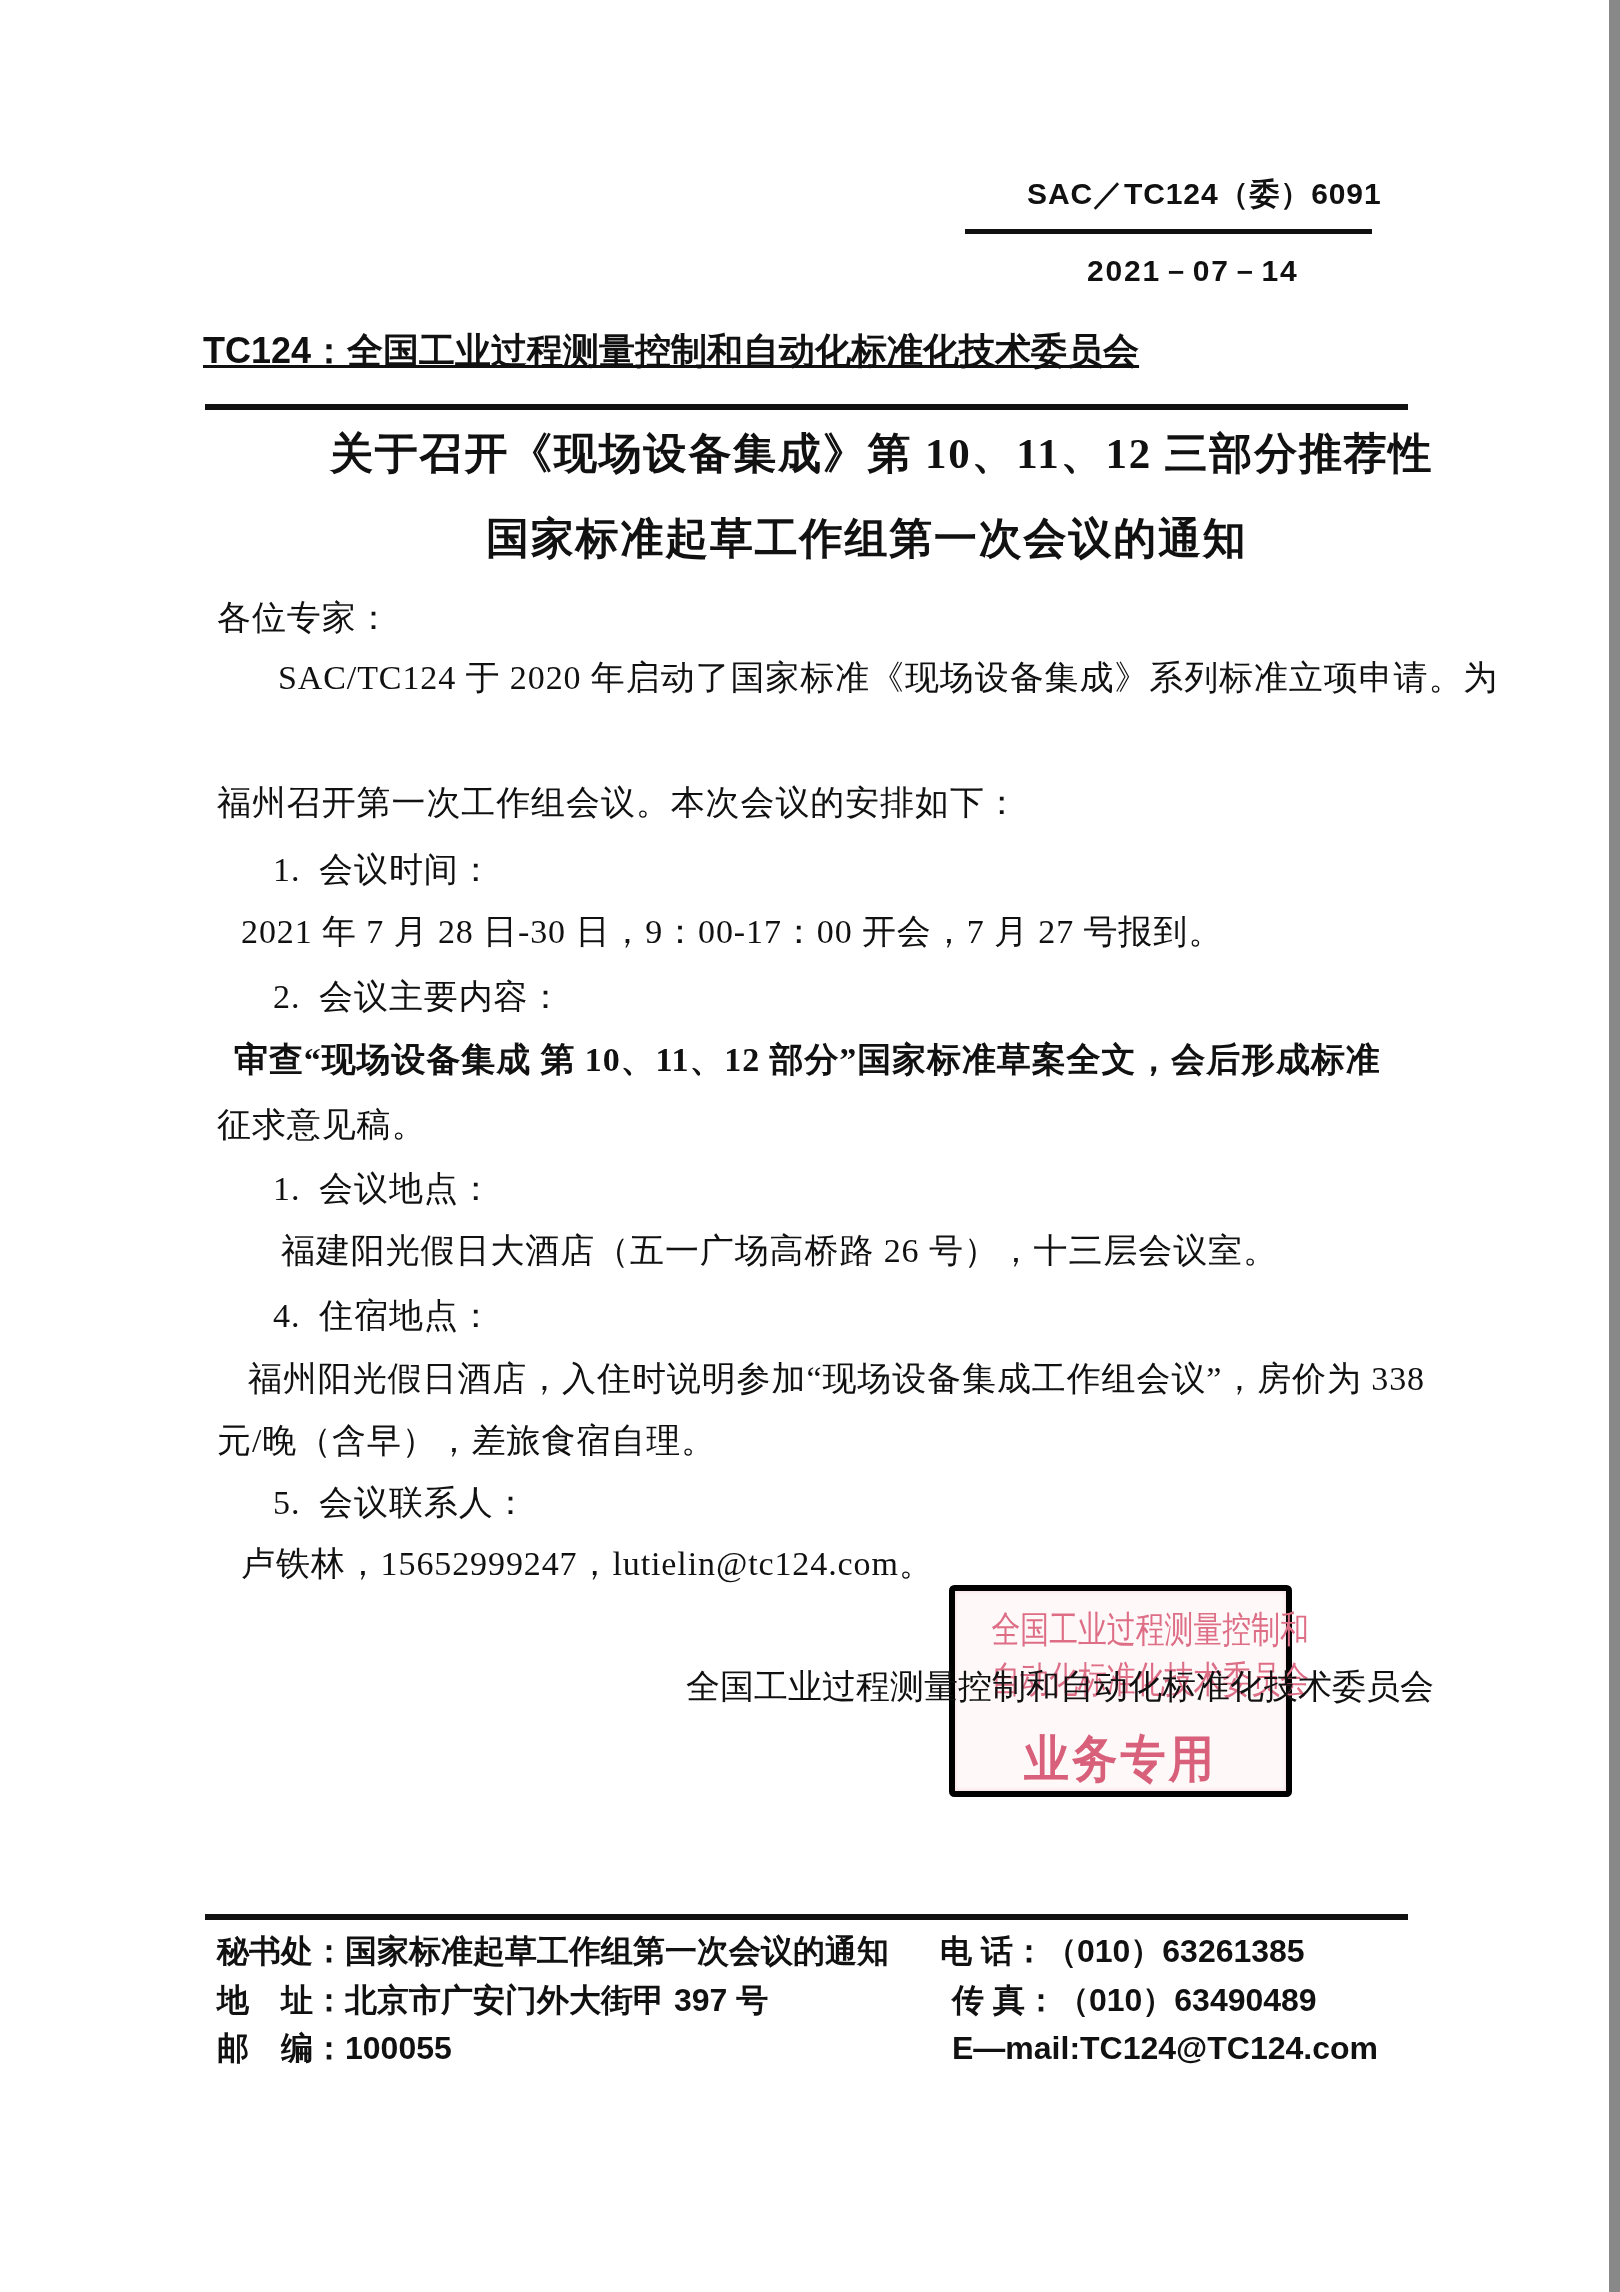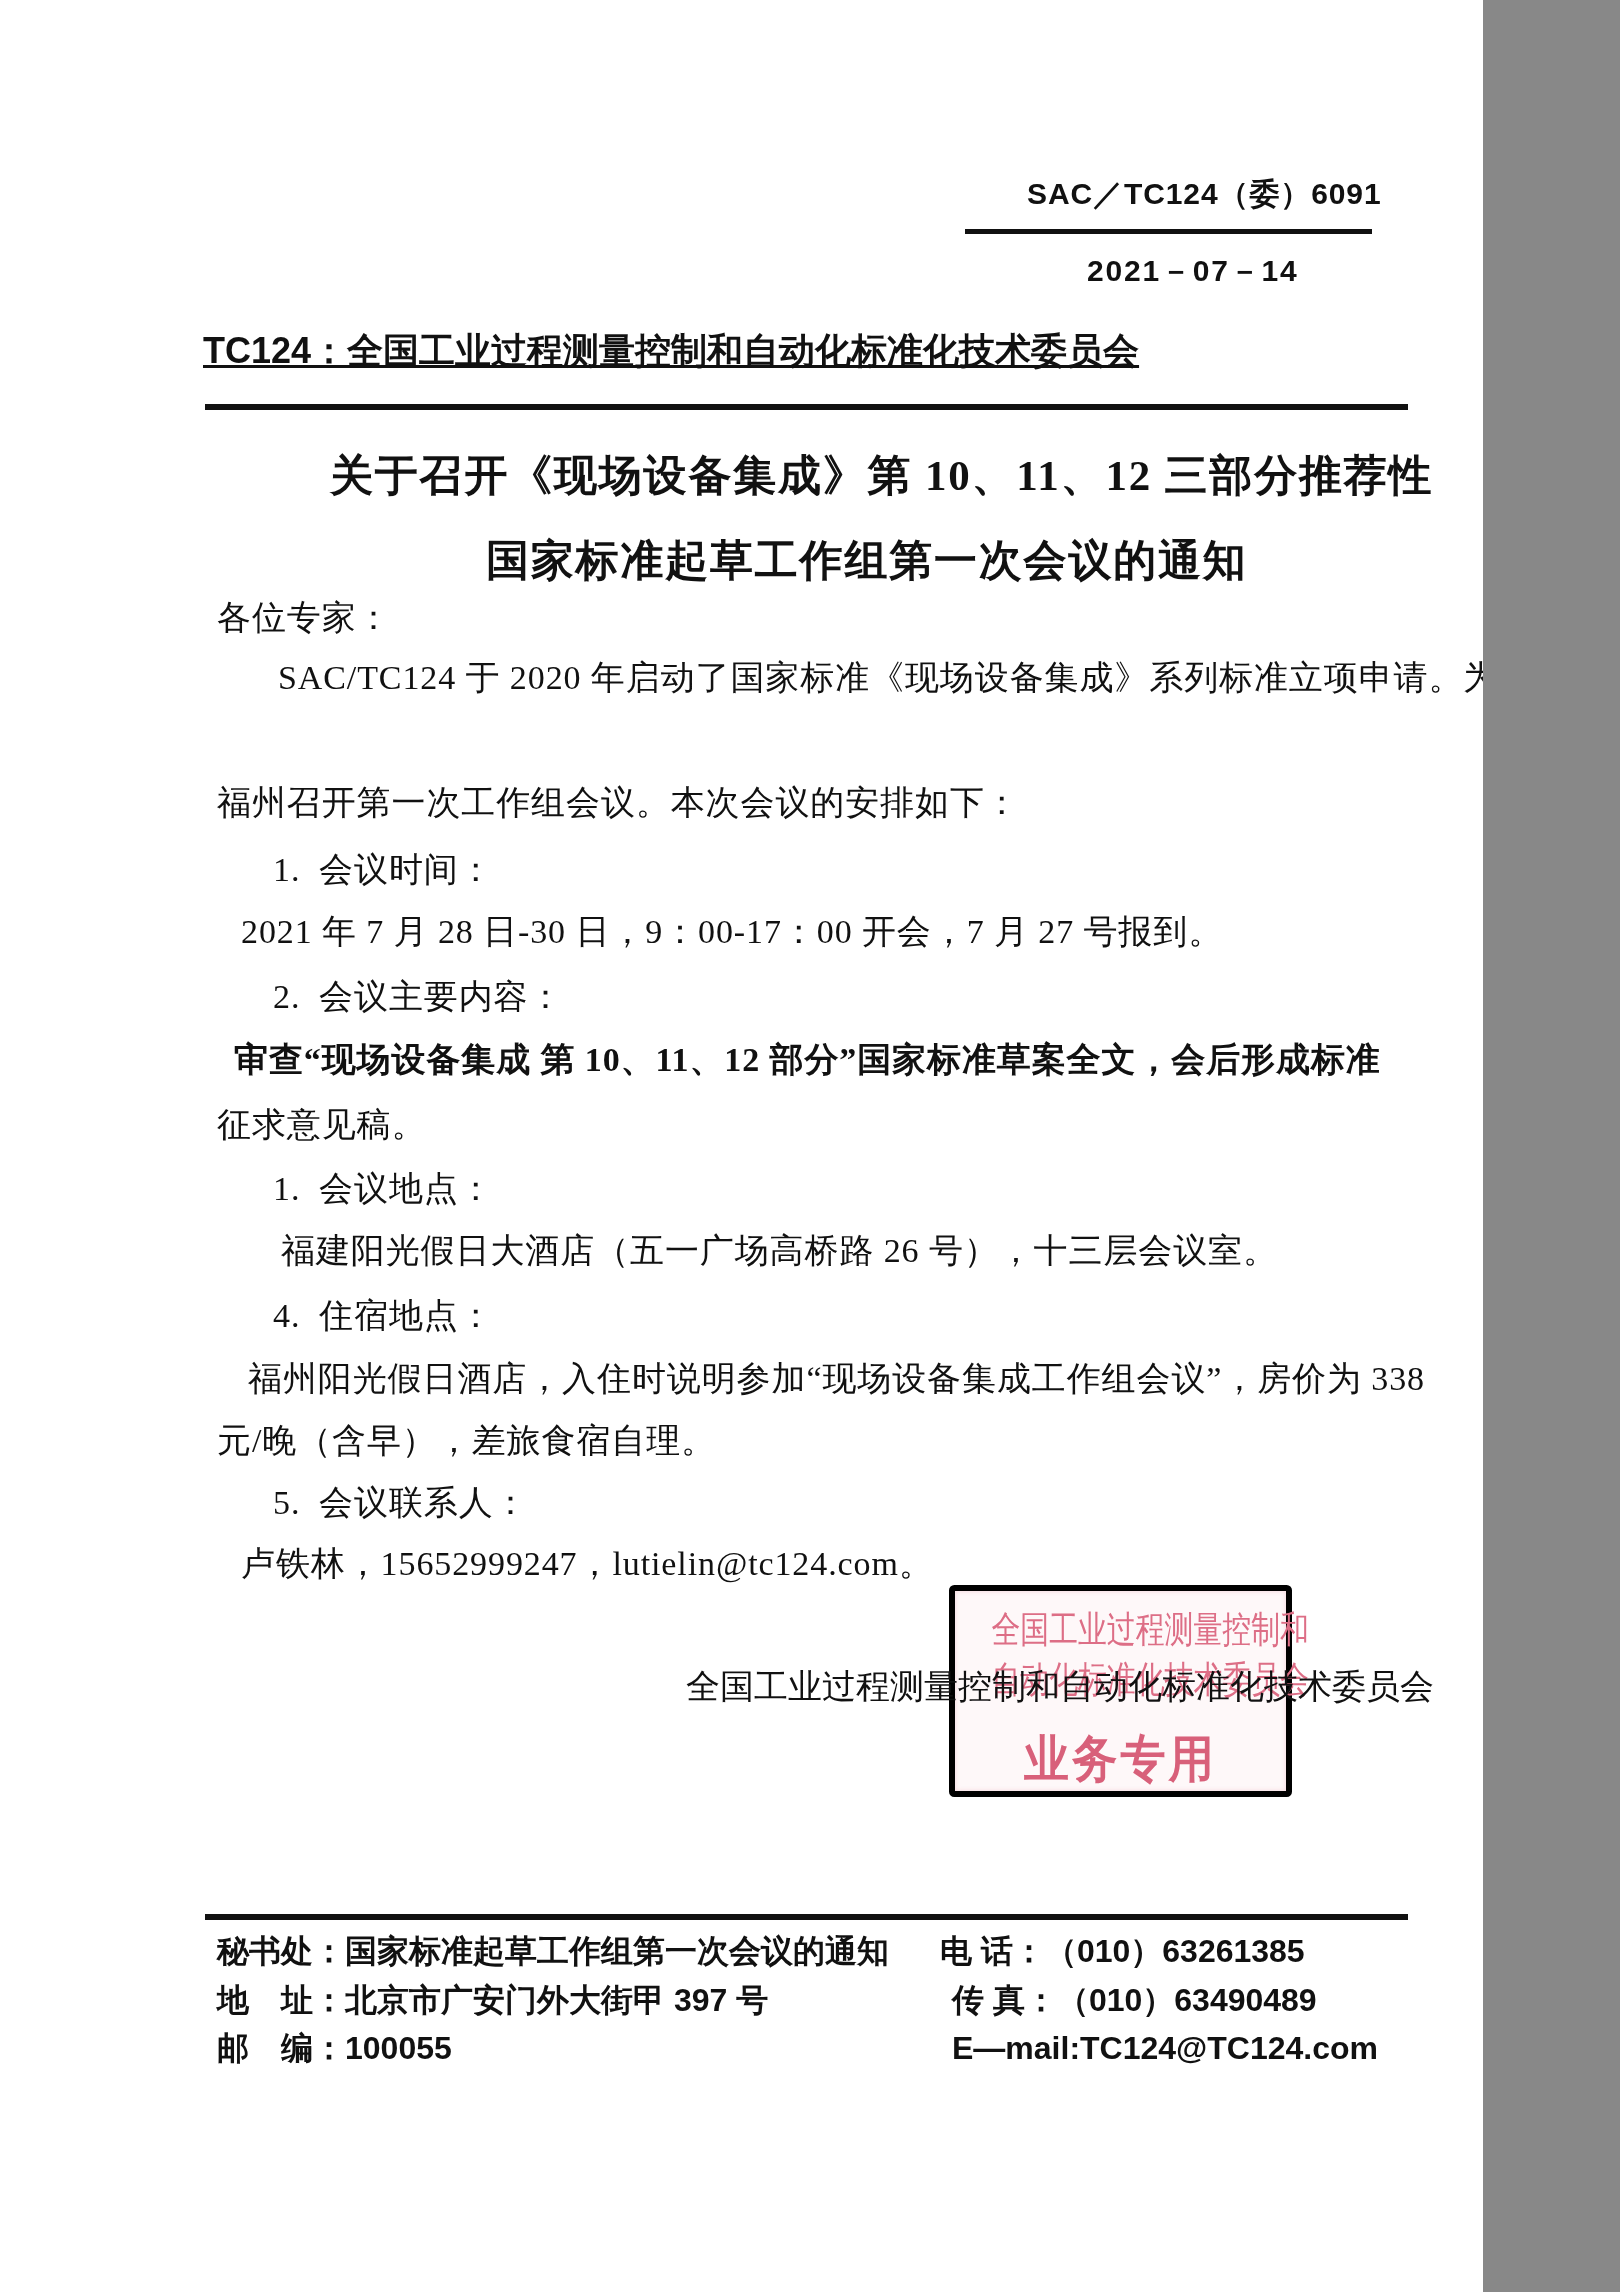--- a/index.html
+++ b/index.html
@@ -1,36 +1,36 @@
 <!DOCTYPE html>
 <html style="font-size:14.3px"><head>
 <meta charset="utf-8">
 <style>
   html,body{margin:0;padding:0;background:#888;}
   .page{
     position:relative;
-    width:1483px;height:2293px;
+    width:1609px;height:2293px;
     background:#ffffff;
     overflow:hidden;
     font-family:"Liberation Serif","DejaVu Serif",serif;
     color:#111;
   }
   .abs{position:absolute;white-space:pre;line-height:1;}
 
   
   .doc-number{font-family:"Liberation Sans","DejaVu Sans",sans-serif;font-weight:bold;font-size:30px;letter-spacing:0.9px;}
   .header-rule{background:#111;height:5.3px;}
   .doc-date{font-family:"Liberation Sans","DejaVu Sans",sans-serif;font-weight:bold;font-size:30px;letter-spacing:1.8px;}
 
   
   .committee{font-family:"Liberation Sans","DejaVu Sans",sans-serif;font-weight:bold;font-size:36px;text-decoration:underline;}
   .thick-rule{background:#111;height:6.2px;}
 
   
-  .title-line{font-weight:bold;font-size:43px;letter-spacing:1.8px;margin-top:22px;}
+  .title-line{font-weight:bold;font-size:43px;letter-spacing:1.8px;}
 
   
   .body-line{font-size:34px;letter-spacing:0.9px;}
 
   
   .signature{font-size:34px;z-index:3;}
   .stamp{
     border:6px solid #000000;
     border-radius:5.3px;
     background:rgba(240,160,175,0.07);

